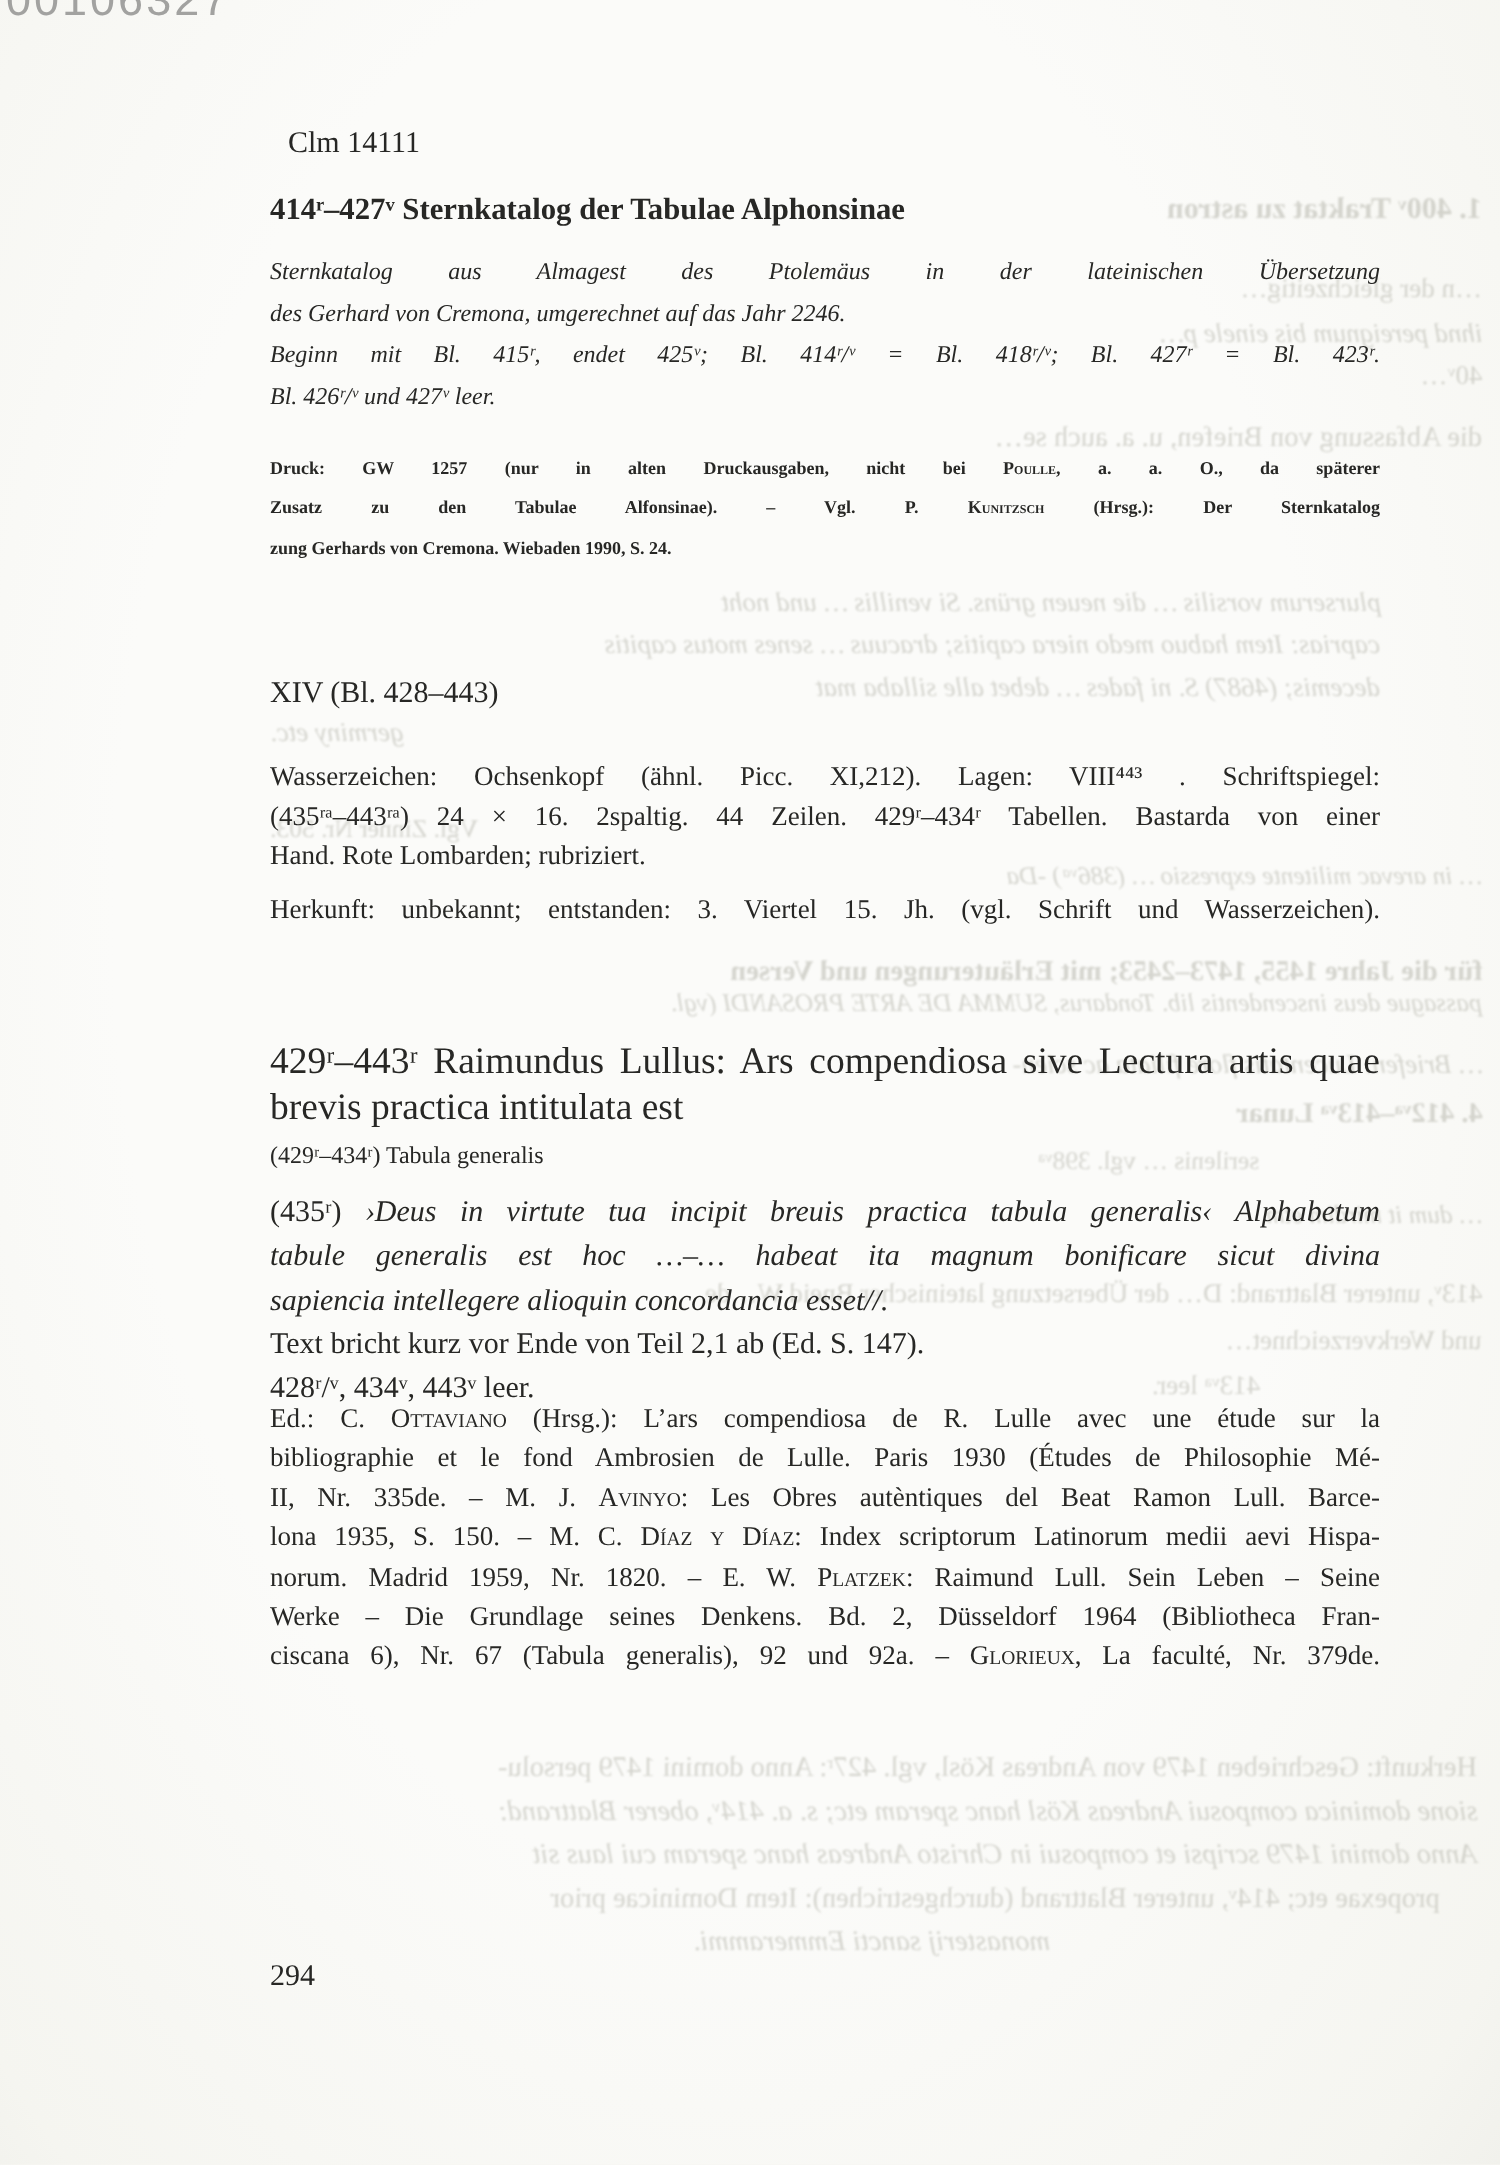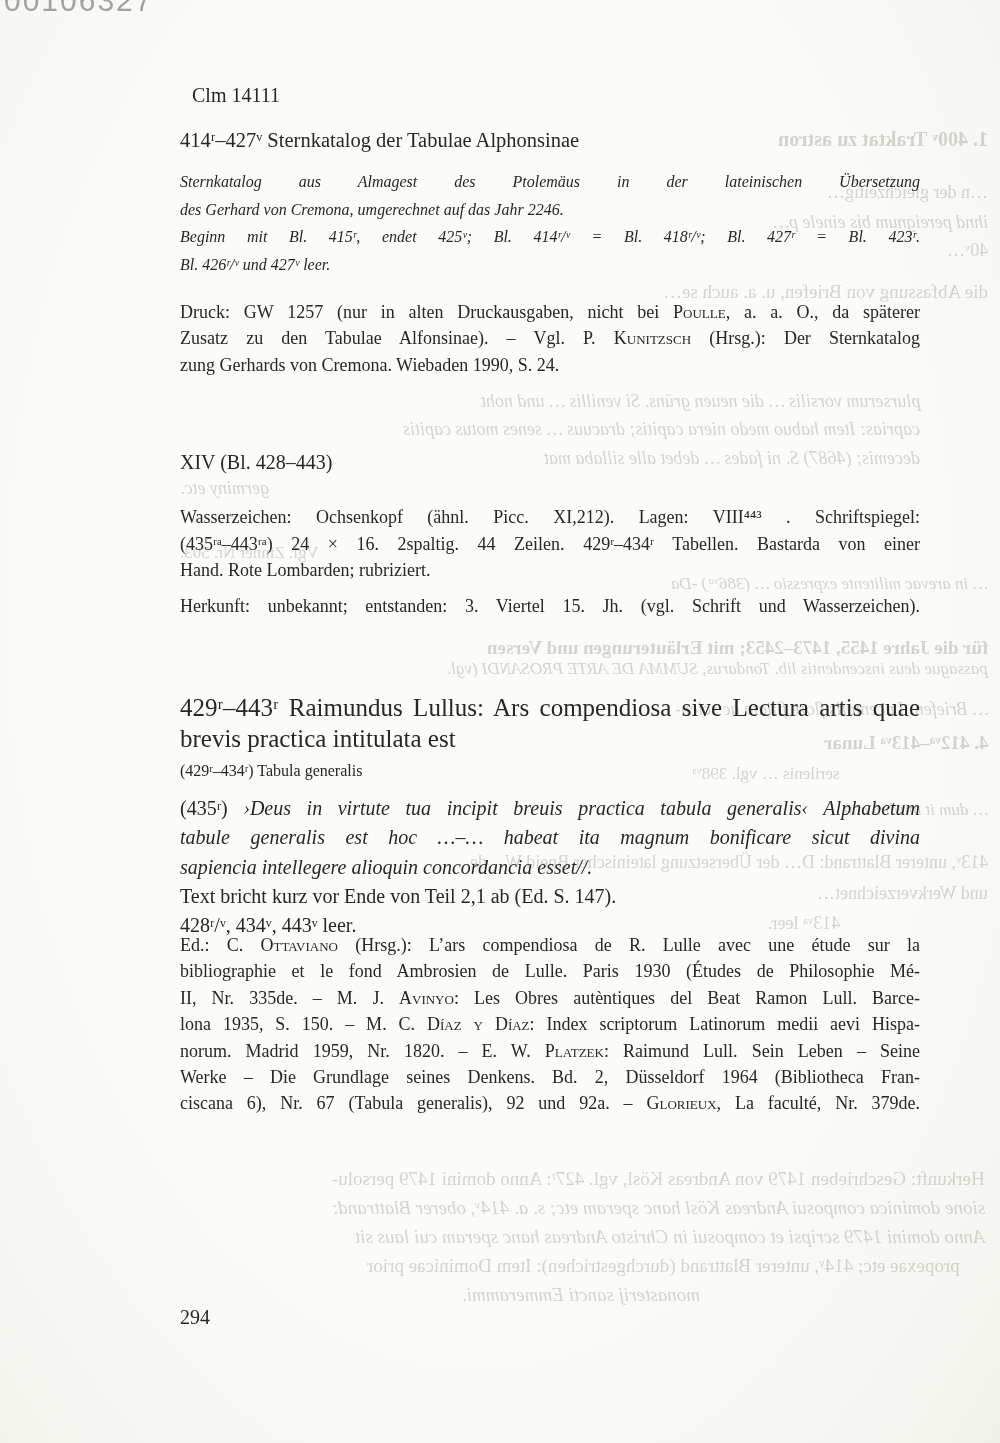--- a/index.html
+++ b/index.html
@@ -23,23 +23,23 @@
   .sc { font-variant: small-caps; }
   .it { font-style: italic; }
 
   .stamp {
     left: 4px; top: -16px;
     font-family: "Liberation Sans", sans-serif;
     font-size: 30px; letter-spacing: 2px;
     color: #a2a2a0;
   }
   .shelfmark { left: 192px; top: 84px; font-size: 20px; }
-  .title1 { top: 129px; font-size: 20.5px; font-weight: normal; }
+  .title1 { top: 129px; font-size: 20.5px; font-weight: bold; }
   .para-description { top: 168px; font-size: 16px; line-height: 27.5px; font-style: italic; }
-  .para-druck { top: 299px; font-size: 18px; line-height: 26.3px; }
+  .para-druck { top: 299px; font-size: 12px; line-height: 26.3px; font-weight: bold; }
   .section-xiv { top: 451px; font-size: 20px; text-align: left; }
   .para-wasserzeichen { top: 504px; font-size: 18px; line-height: 26.5px; }
   .line-herkunft { top: 596px; font-size: 18px; text-align: justify; text-align-last: justify; }
   .title2 { top: 692px; font-size: 25px; font-weight: normal; line-height: 31px; }
   .line-tabula { top: 762px; font-size: 16px; }
   .para-incipit { top: 794px; font-size: 20px; line-height: 29.3px; }
   .para-ed { top: 932px; font-size: 18px; line-height: 26.4px; }
   .pagenum { left: 180px; top: 1306px; font-size: 20px; }
 
   #bleed-layer { position: absolute; inset: 0; }

